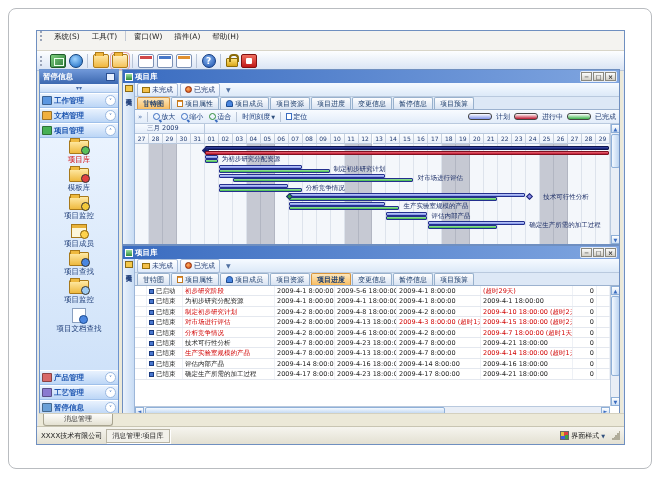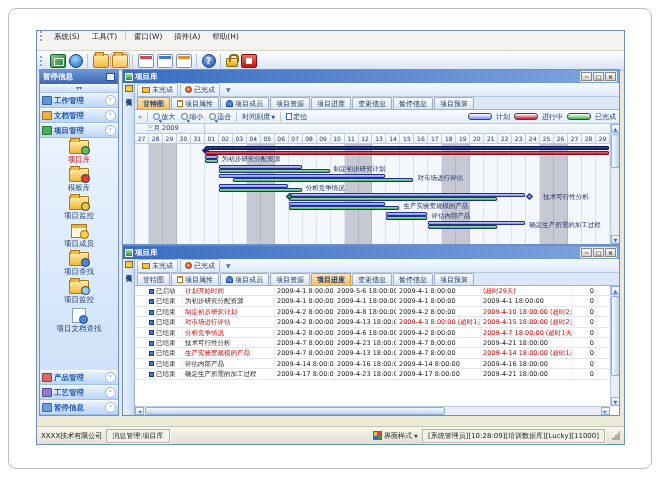--- a/index.html
+++ b/index.html
@@ -533,21 +533,21 @@
                   </div>
                   <div class="tab">
                     <span>项目预算</span>
                   </div>
                 </div>
               <div id="tbl">
                 <div id="tbl-body">
                     <div class="tr">
                       <div class="td" style="width: 12px; flex: 0 0 auto;"></div>
                       <div class="td" style="width: 36px; flex: 0 0 auto;"><span class="row-ico"></span>已启动</div>
-                      <div class="td red" style="width: 92px; flex: 0 0 auto;">计划开始时间</div>
+                      <div class="td red" style="width: 92px; flex: 0 0 auto;">初步研究阶段</div>
                       <div class="td" style="width: 60px; flex: 0 0 auto;">2009-4-1 8:00:00</div>
                       <div class="td" style="width: 62px; flex: 0 0 auto;">2009-5-6 18:00:00</div>
                       <div class="td" style="width: 84px; flex: 0 0 auto;">2009-4-1 8:00:00</div>
                       <div class="td red" style="width: 92px; flex: 0 0 auto;">(超时29天)</div>
                       <div class="td num" style="width: 24px; flex: 0 0 auto;">0</div>
                       <div class="td" style="width: 13px; flex: 0 0 auto;"></div>
                     </div>
                     <div class="tr">
                       <div class="td" style="width: 12px; flex: 0 0 auto;"></div>
                       <div class="td" style="width: 36px; flex: 0 0 auto;"><span class="row-ico"></span>已结束</div>
@@ -648,27 +648,29 @@
                   <div class="scr-btn-h" style="right:0">►</div>
                 </div>
               </div>
             </div>
           </div>
         </div>
 
       </div>
     </div>
 
+    <div id="msgtab-row">
+      <div id="msgtab">消息管理</div>
+    </div>
 
     <div id="statusbar">
       <span>XXXX技术有限公司</span>
       <span class="sb-panel">消息管理:项目库</span>
       <span id="sb-style">
         <span class="style-ico"></span>
         <span>界面样式</span>
         <span class="drop">▼</span>
       </span>
-      <span class="sb-panel">[系统管理员][10:28:09][培训数据库][Lucky][11000]</span>
       <span class="resize-grip"></span>
     </div>
 
   </div>
 </div>
 
 </body></html>

